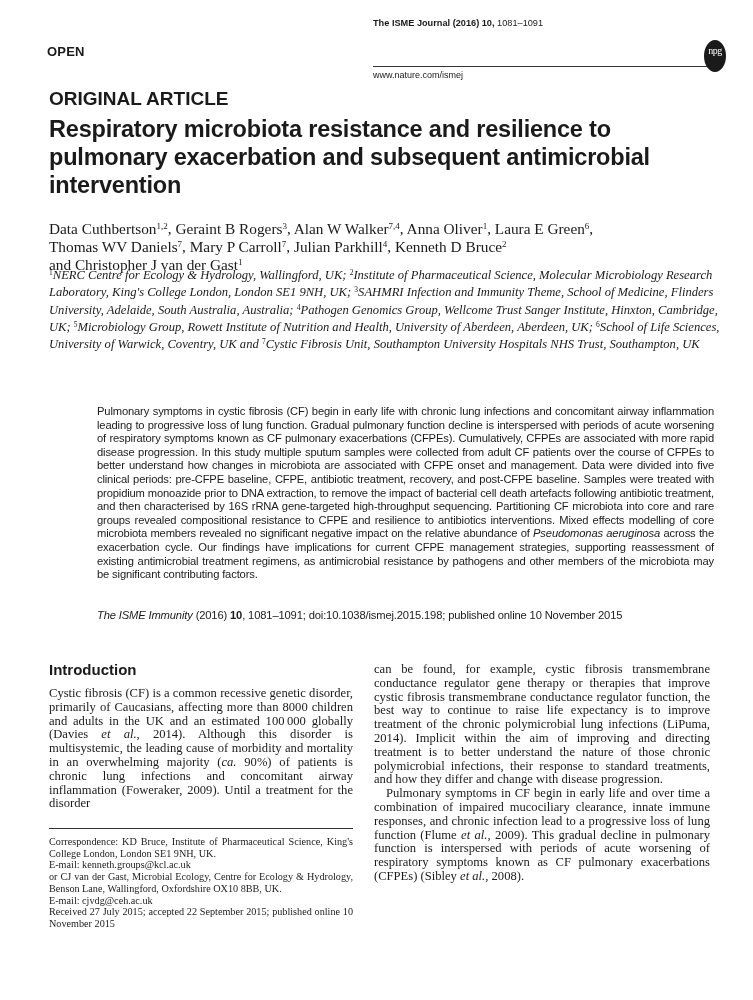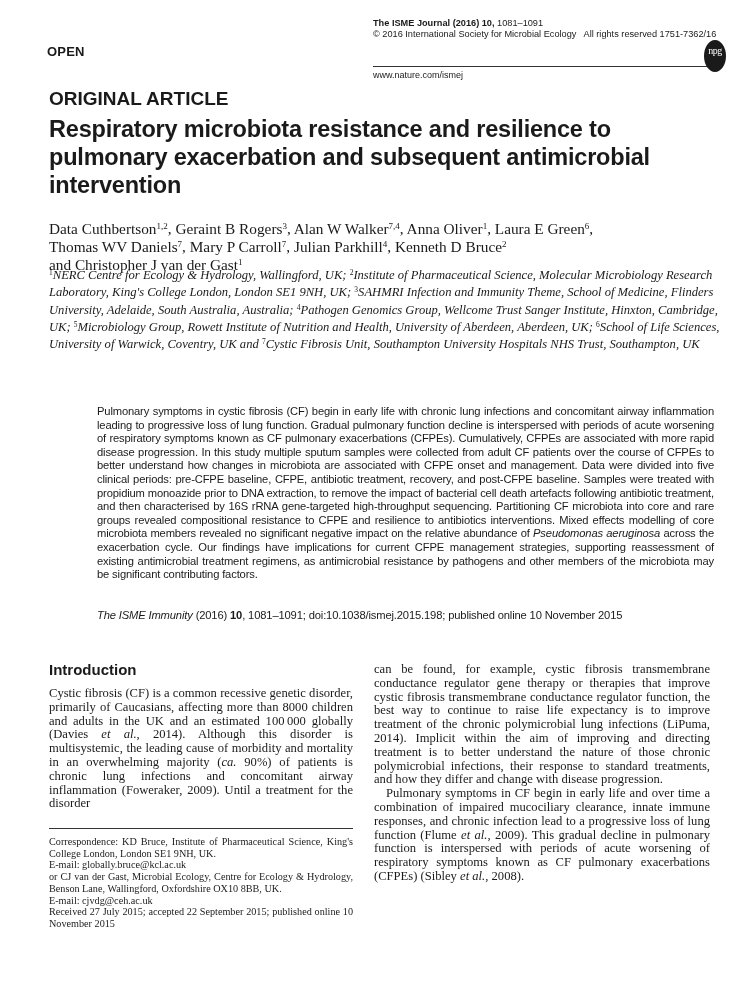--- a/index.html
+++ b/index.html
@@ -30,21 +30,20 @@
     .footnote { left: 49px; top: 836px; width: 304px; font-family: "Liberation Serif", serif; font-size: 10.2px; line-height: 11.7px; text-align: justify; }
     .footnote div { margin: 0; }
   </style>
 </head>
 <body>
 
 <div class="abs open">OPEN</div>
 
 <div class="abs journal-block">
   <div class="j1"><b>The ISME Journal (2016) 10,</b><span> 1081–1091</span></div>
-  <div style="white-space:pre;">© 2016 International Society for Microbial Ecology   All rights reserved 1751-7362/16</div>
 </div>
 <div class="abs journal-rule"></div>
 <div class="abs journal-url">www.nature.com/ismej</div>
 <div class="abs npg-logo">npg</div>
 
 <div class="abs article-type">ORIGINAL ARTICLE</div>
 <div class="abs title">Respiratory microbiota resistance and resilience to pulmonary exacerbation and subsequent antimicrobial intervention</div>
 
 <div class="abs authors">
   <span><span>Data Cuthbertson</span><sup>1,2</sup></span><span>, </span>
@@ -74,17 +73,17 @@
 </div>
 
 <div class="abs col col-right">
   <p>can be found, for example, cystic fibrosis transmembrane conductance regulator gene therapy or therapies that improve cystic fibrosis transmembrane conductance regulator function, the best way to continue to raise life expectancy is to improve treatment of the chronic polymicrobial lung infections (LiPuma, 2014). Implicit within the aim of improving and directing treatment is to better understand the nature of those chronic polymicrobial infections, their response to standard treatments, and how they differ and change with disease progression.</p>
   <p class="indent"><span>Pulmonary symptoms in CF begin in early life and over time a combination of impaired mucociliary clearance, innate immune responses, and chronic infection lead to a progressive loss of lung function (Flume </span><i>et al.</i><span>, 2009). This gradual decline in pulmonary function is interspersed with periods of acute worsening of respiratory symptoms known as CF pulmonary exacerbations (CFPEs) (Sibley </span><i>et al.</i><span>, 2008).</span></p>
 </div>
 
 <div class="abs foot-rule"></div>
 <div class="abs footnote">
   <div>Correspondence: KD Bruce, Institute of Pharmaceutical Science, King's College London, London SE1 9NH, UK.</div>
-  <div>E-mail: globally.bruce@kcl.ac.uk</div>
+  <div>E-mail: kenneth.groups@kcl.ac.uk</div>
   <div>or CJ van der Gast, Microbial Ecology, Centre for Ecology &amp; Hydrology, Benson Lane, Wallingford, Oxfordshire OX10 8BB, UK.</div>
   <div>E-mail: cjvdg@ceh.ac.uk</div>
   <div>Received 27 July 2015; accepted 22 September 2015; published online 10 November 2015</div>
 </div>
 
 </body></html>

